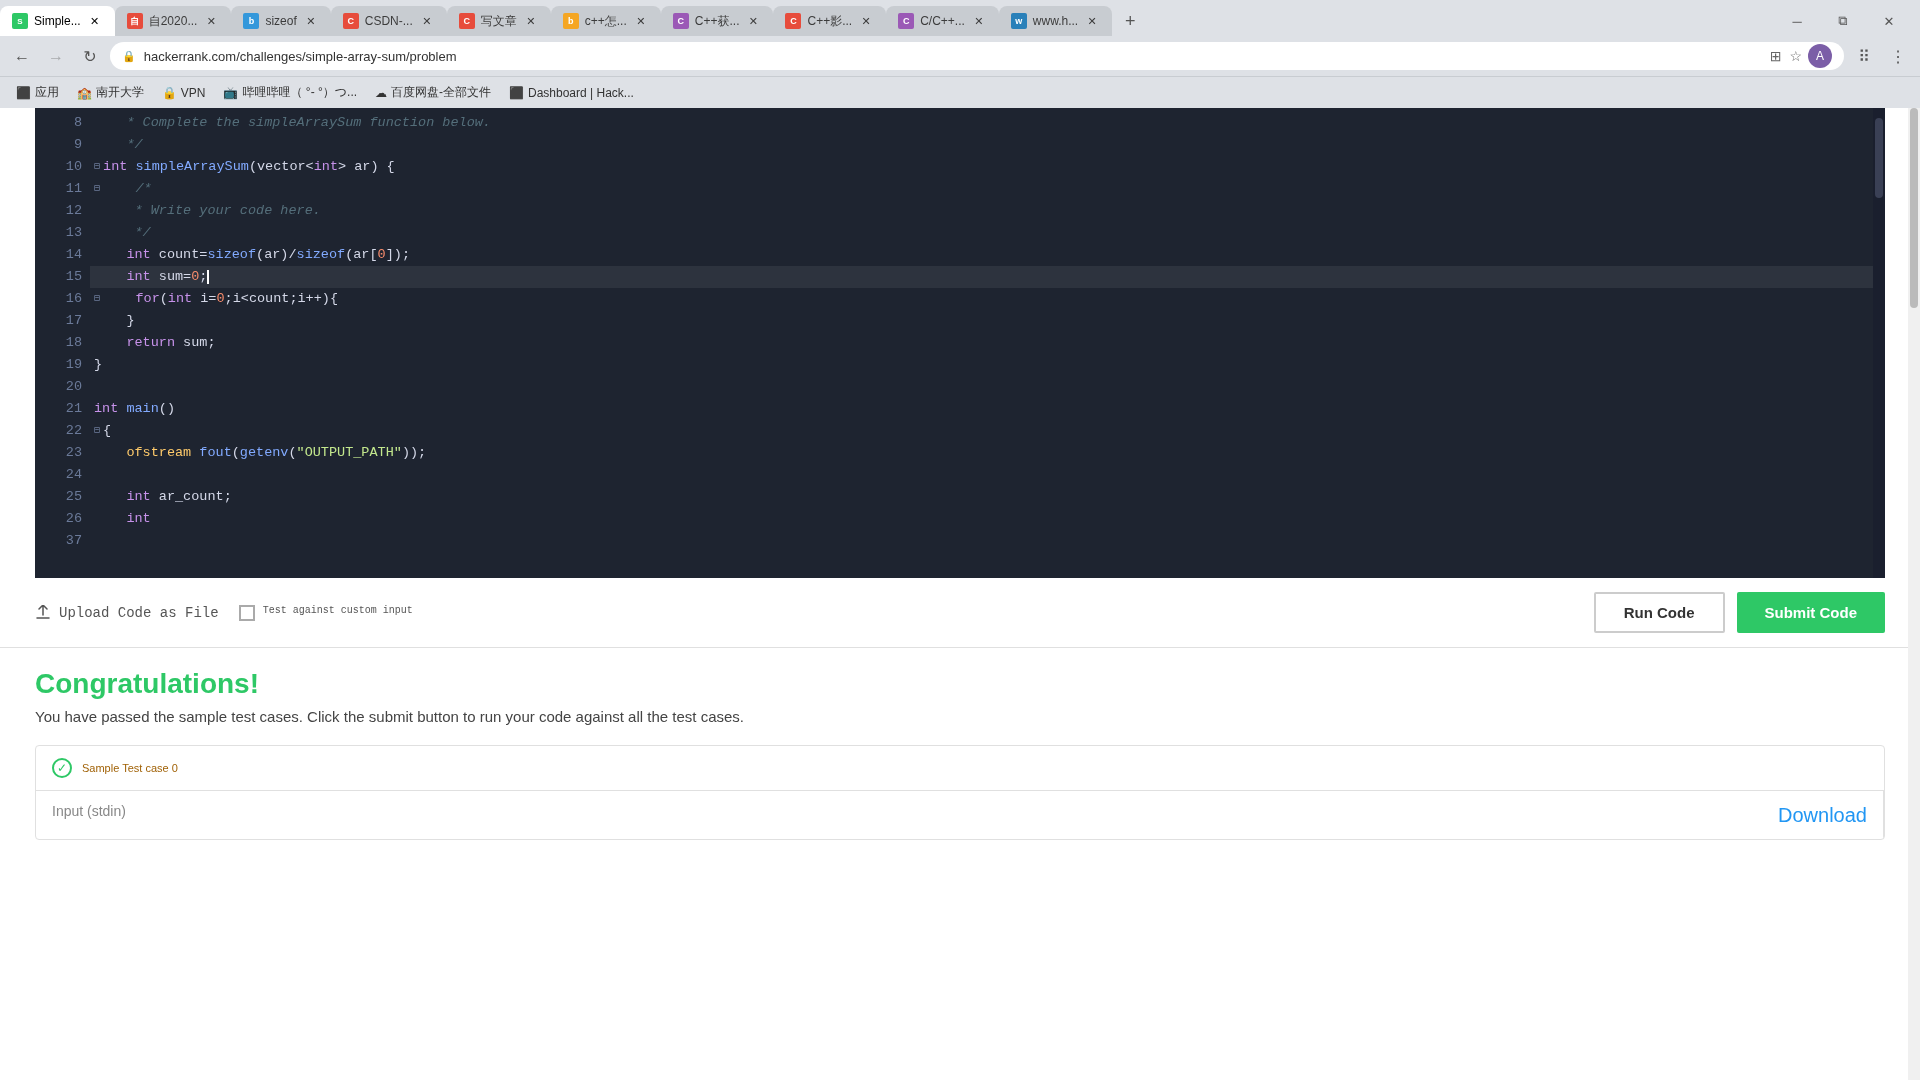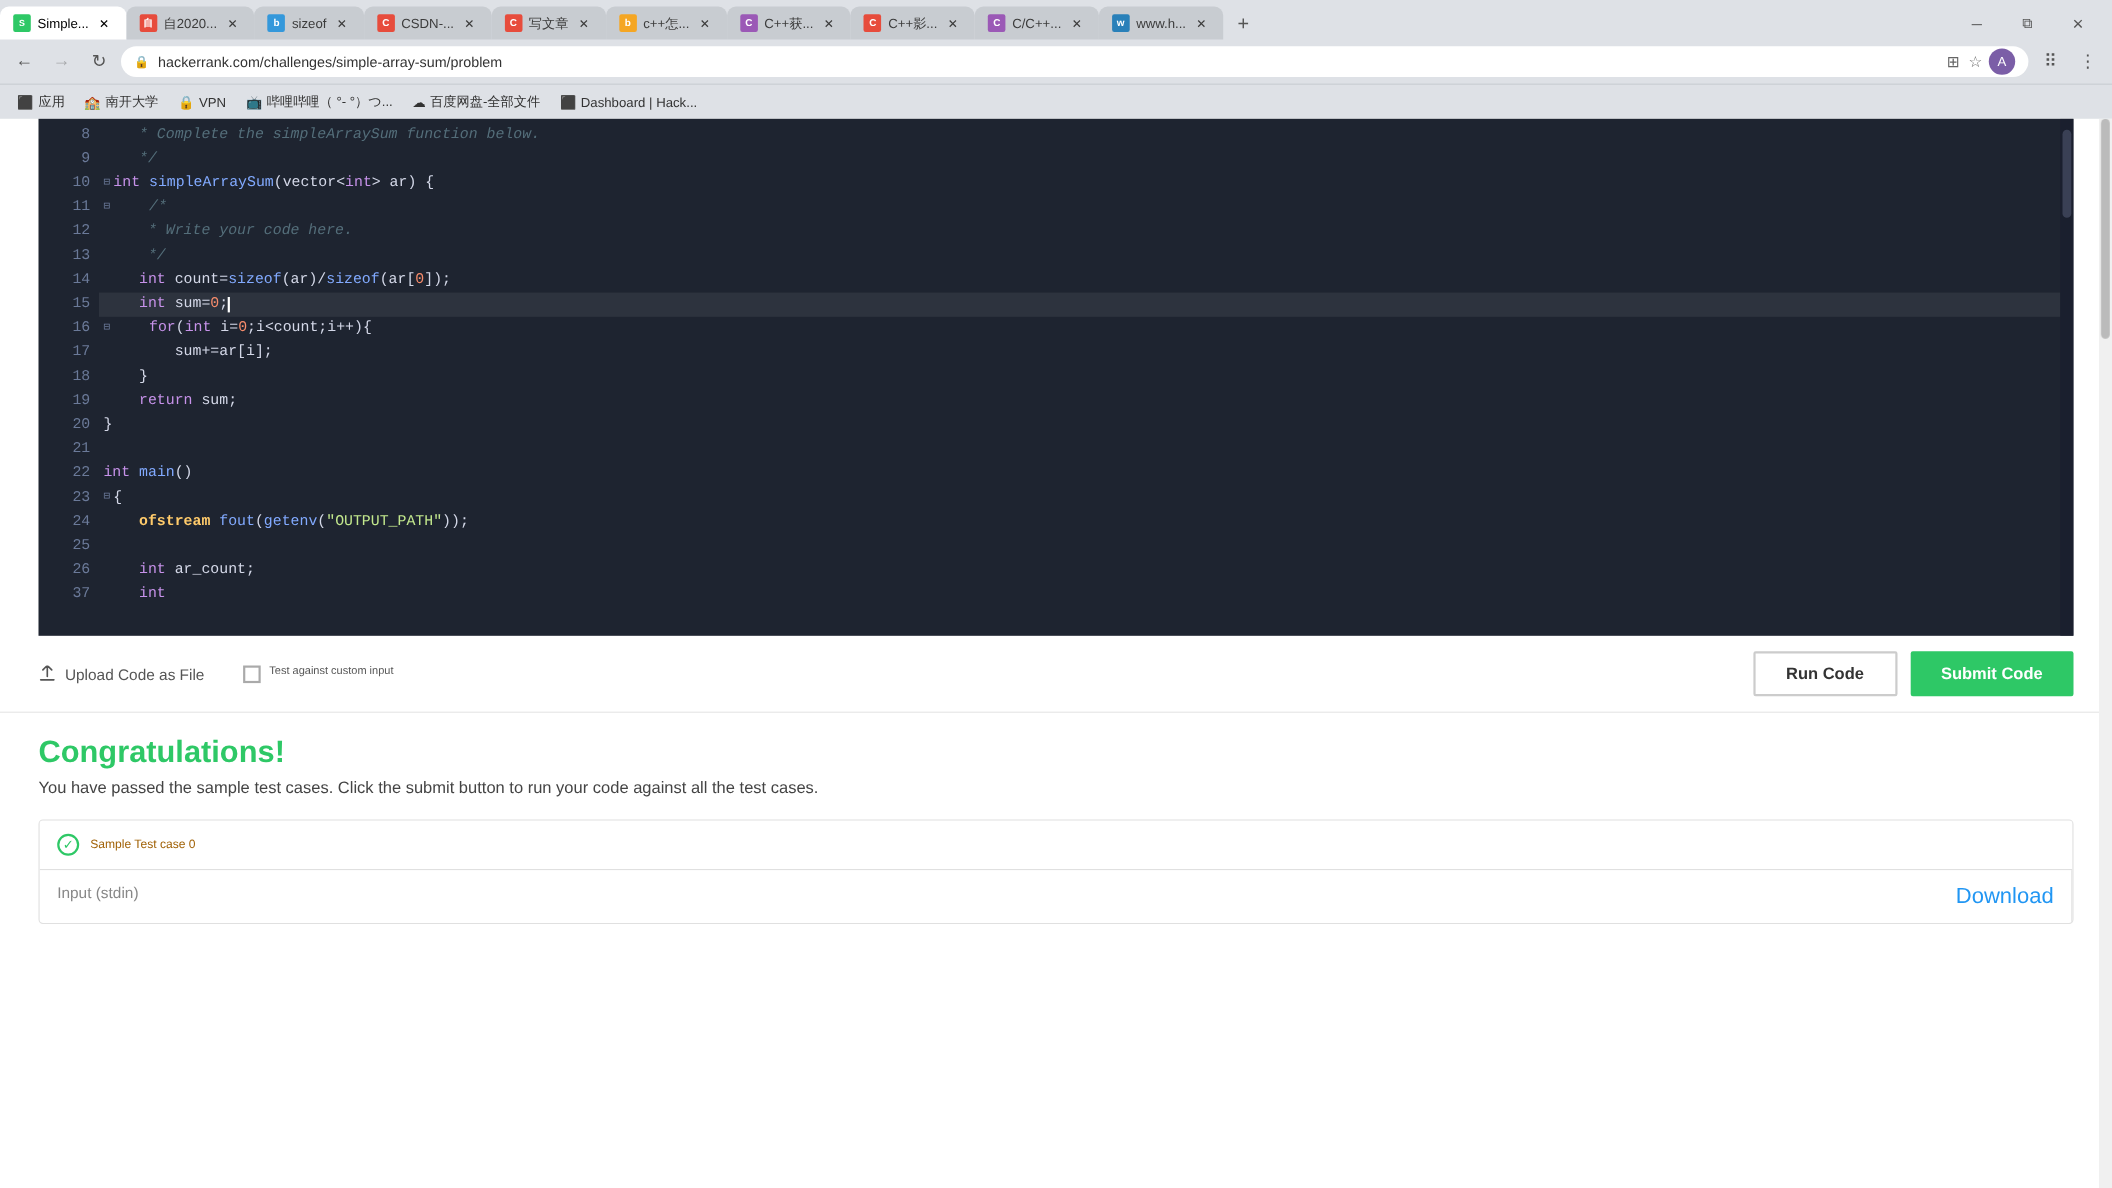--- a/index.html
+++ b/index.html
@@ -203,21 +203,21 @@
       padding-left: 4px;
       white-space: pre;
     }
 
     
     .kw { color: #c792ea; } 
     .fn { color: #82aaff; } 
     .cm { color: #546e7a; font-style: italic; } 
     .st { color: #c3e88d; } 
     .nm { color: #f78c6c; } 
-    .tp { color: #ffcb6b; font-weight: bold; } 
+    .tp { color: #ffcb6b; } 
     .pl { color: #d4d8e8; } 
 
     .fold-btn {
       color: #6b7a99;
       font-size: 10px;
       margin-right: 3px;
       cursor: pointer;
     }
 
     .cursor-line { background: rgba(255,255,255,0.07); }
@@ -256,21 +256,22 @@
       padding: 14px 35px;
       display: flex;
       align-items: center;
       justify-content: space-between;
       border-bottom: 1px solid #e0e0e0;
     }
 
     .editor-left {
       display: flex;
       align-items: center;
-      gap: 35px;
+      gap: 20px;
+      font-family: Liberation Mono, monospace;
     }
 
     .upload-btn {
       display: flex;
       align-items: center;
       gap: 8px;
       color: #555;
       font-size: 14px;
       cursor: pointer;
     }
@@ -616,23 +617,20 @@
         </div>
 
         <div class="code-line cursor-line">
           <span class="pl">    </span><span class="kw">int</span><span class="pl"> sum=</span><span class="nm">0</span><span class="pl">;</span><span class="cursor"></span>
         </div>
 
         <div class="code-line">
           <span class="fold-btn">⊟</span><span class="pl">    </span><span class="kw">for</span><span class="pl">(</span><span class="kw">int</span><span class="pl"> i=</span><span class="nm">0</span><span class="pl">;i&lt;count;i++){</span>
         </div>
 
-        <div class="code-line">
-          <span class="pl">        sum+=ar[i];</span>
-        </div>
 
         <div class="code-line">
           <span class="pl">    }</span>
         </div>
 
         <div class="code-line">
           <span class="pl">    </span><span class="kw">return</span><span class="pl"> sum;</span>
         </div>
 
         <div class="code-line">

